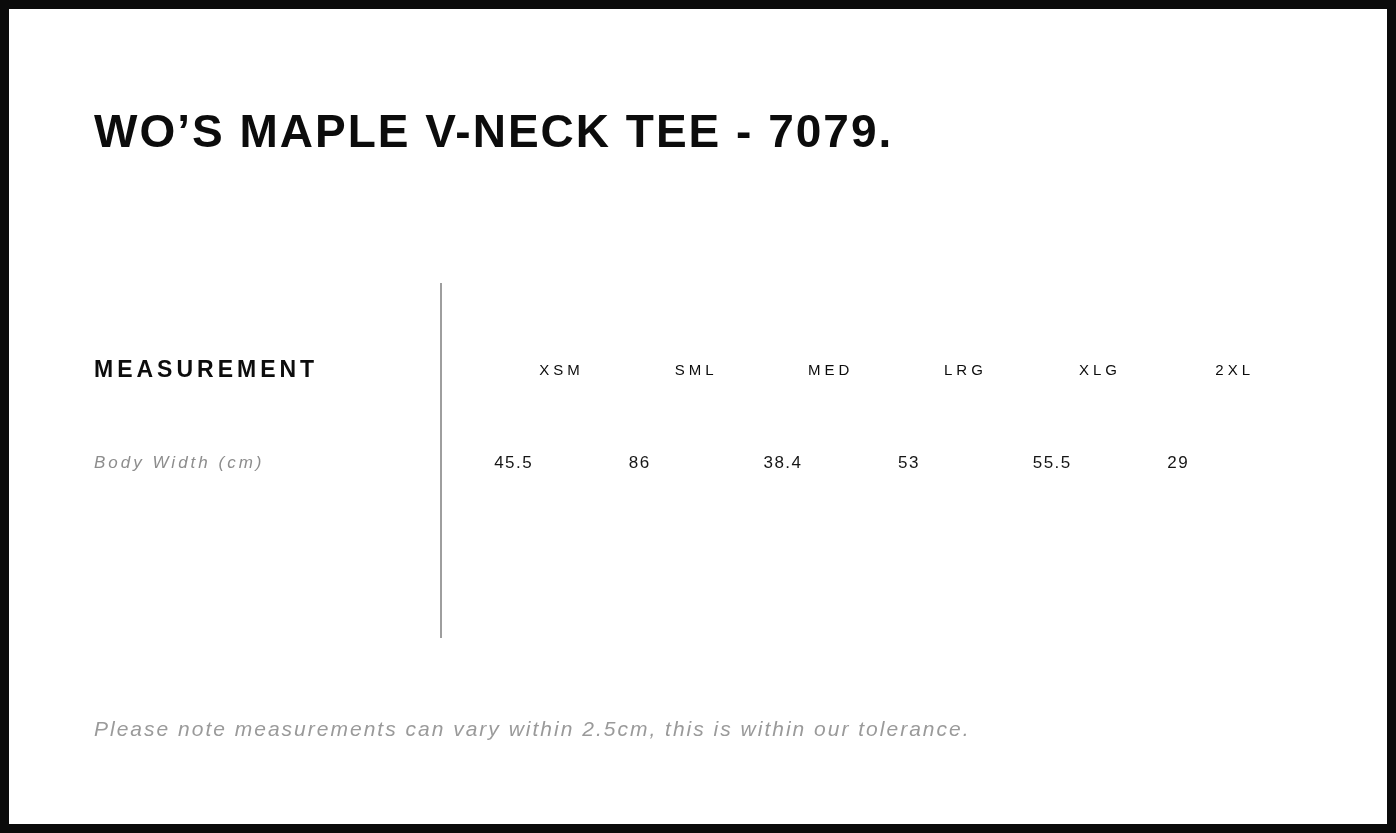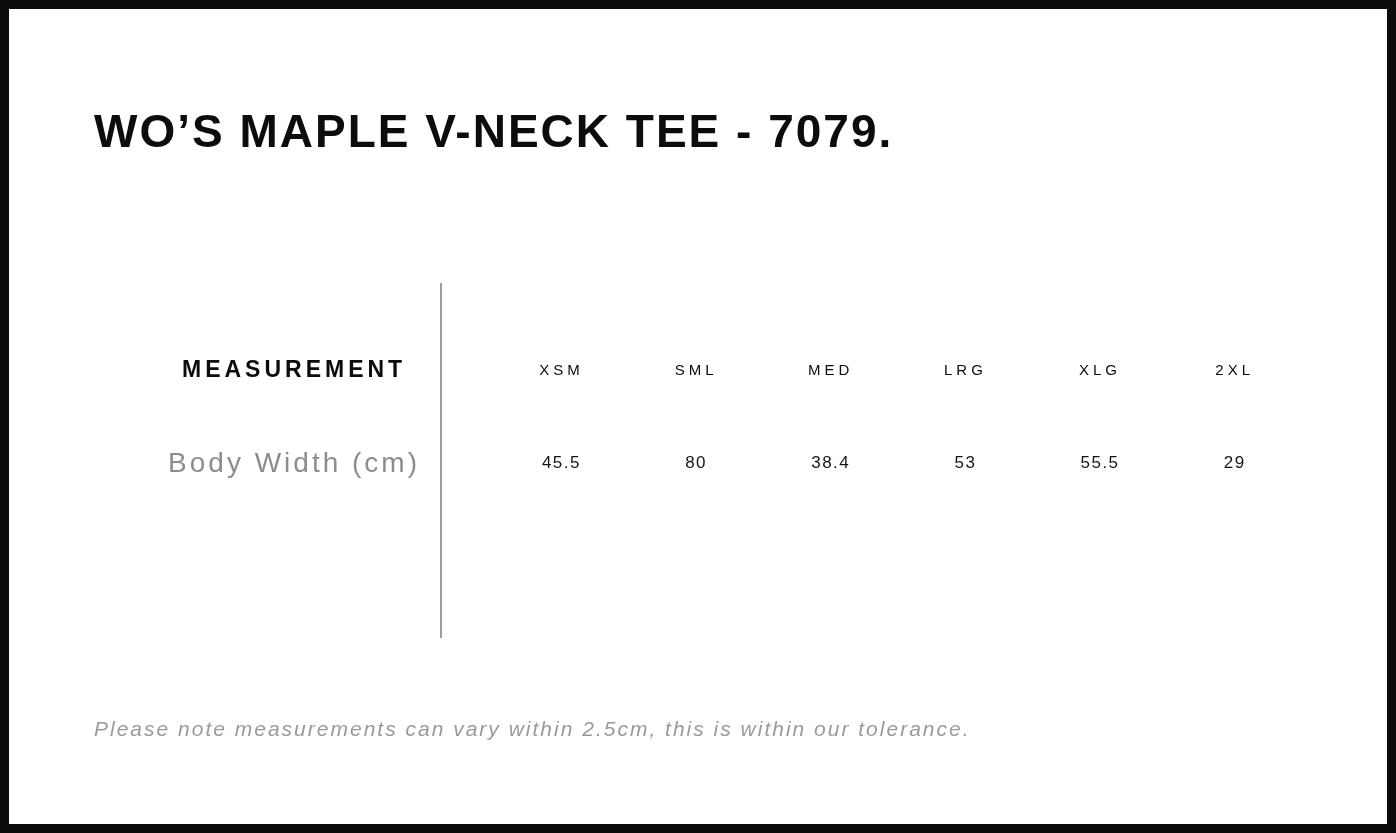--- a/index.html
+++ b/index.html
@@ -44,44 +44,44 @@
     left: 85px;
     top: 314px;
     width: 1208px;
     border-collapse: collapse;
     table-layout: fixed;
   }
   table.size-table tr { height: 93px; }
   table.size-table th,
   table.size-table td {
     vertical-align: middle;
-    text-align: center;
     padding: 0;
   }
   th.measure-head {
     text-align: left;
     font-size: 23px;
     font-weight: 700;
     letter-spacing: 4px;
     color: var(--heading_text);
     white-space: nowrap;
   }
   th.size-head {
     font-size: 15px;
     font-weight: 400;
     letter-spacing: 4px;
     color: var(--heading_text);
   }
   td.row-label {
     text-align: left;
-    font-size: 28px;
+    font-size: 17px;
     font-weight: 400;
     letter-spacing: 3px;
     color: var(--label_text);
     white-space: nowrap;
+    font-style: italic;
   }
   td.cell-value {
     font-size: 17px;
     letter-spacing: 1.5px;
     color: var(--value_text);
   }
   .note {
     position: absolute;
     left: 85px;
     top: 708px;
@@ -117,21 +117,21 @@
       <th class="size-head">MED</th>
       <th class="size-head">LRG</th>
       <th class="size-head">XLG</th>
       <th class="size-head">2XL</th>
     </tr>
   </thead>
   <tbody>
     <tr>
       <td class="row-label">Body Width (cm)</td>
       <td class="cell-value">45.5</td>
-      <td class="cell-value">80</td>
+      <td class="cell-value">86</td>
       <td class="cell-value">38.4</td>
       <td class="cell-value">53</td>
       <td class="cell-value">55.5</td>
       <td class="cell-value">29</td>
     </tr>
   </tbody>
 </table>
 
 <p class="note">Please note measurements can vary within 2.5cm, this is within our tolerance.</p>
 

